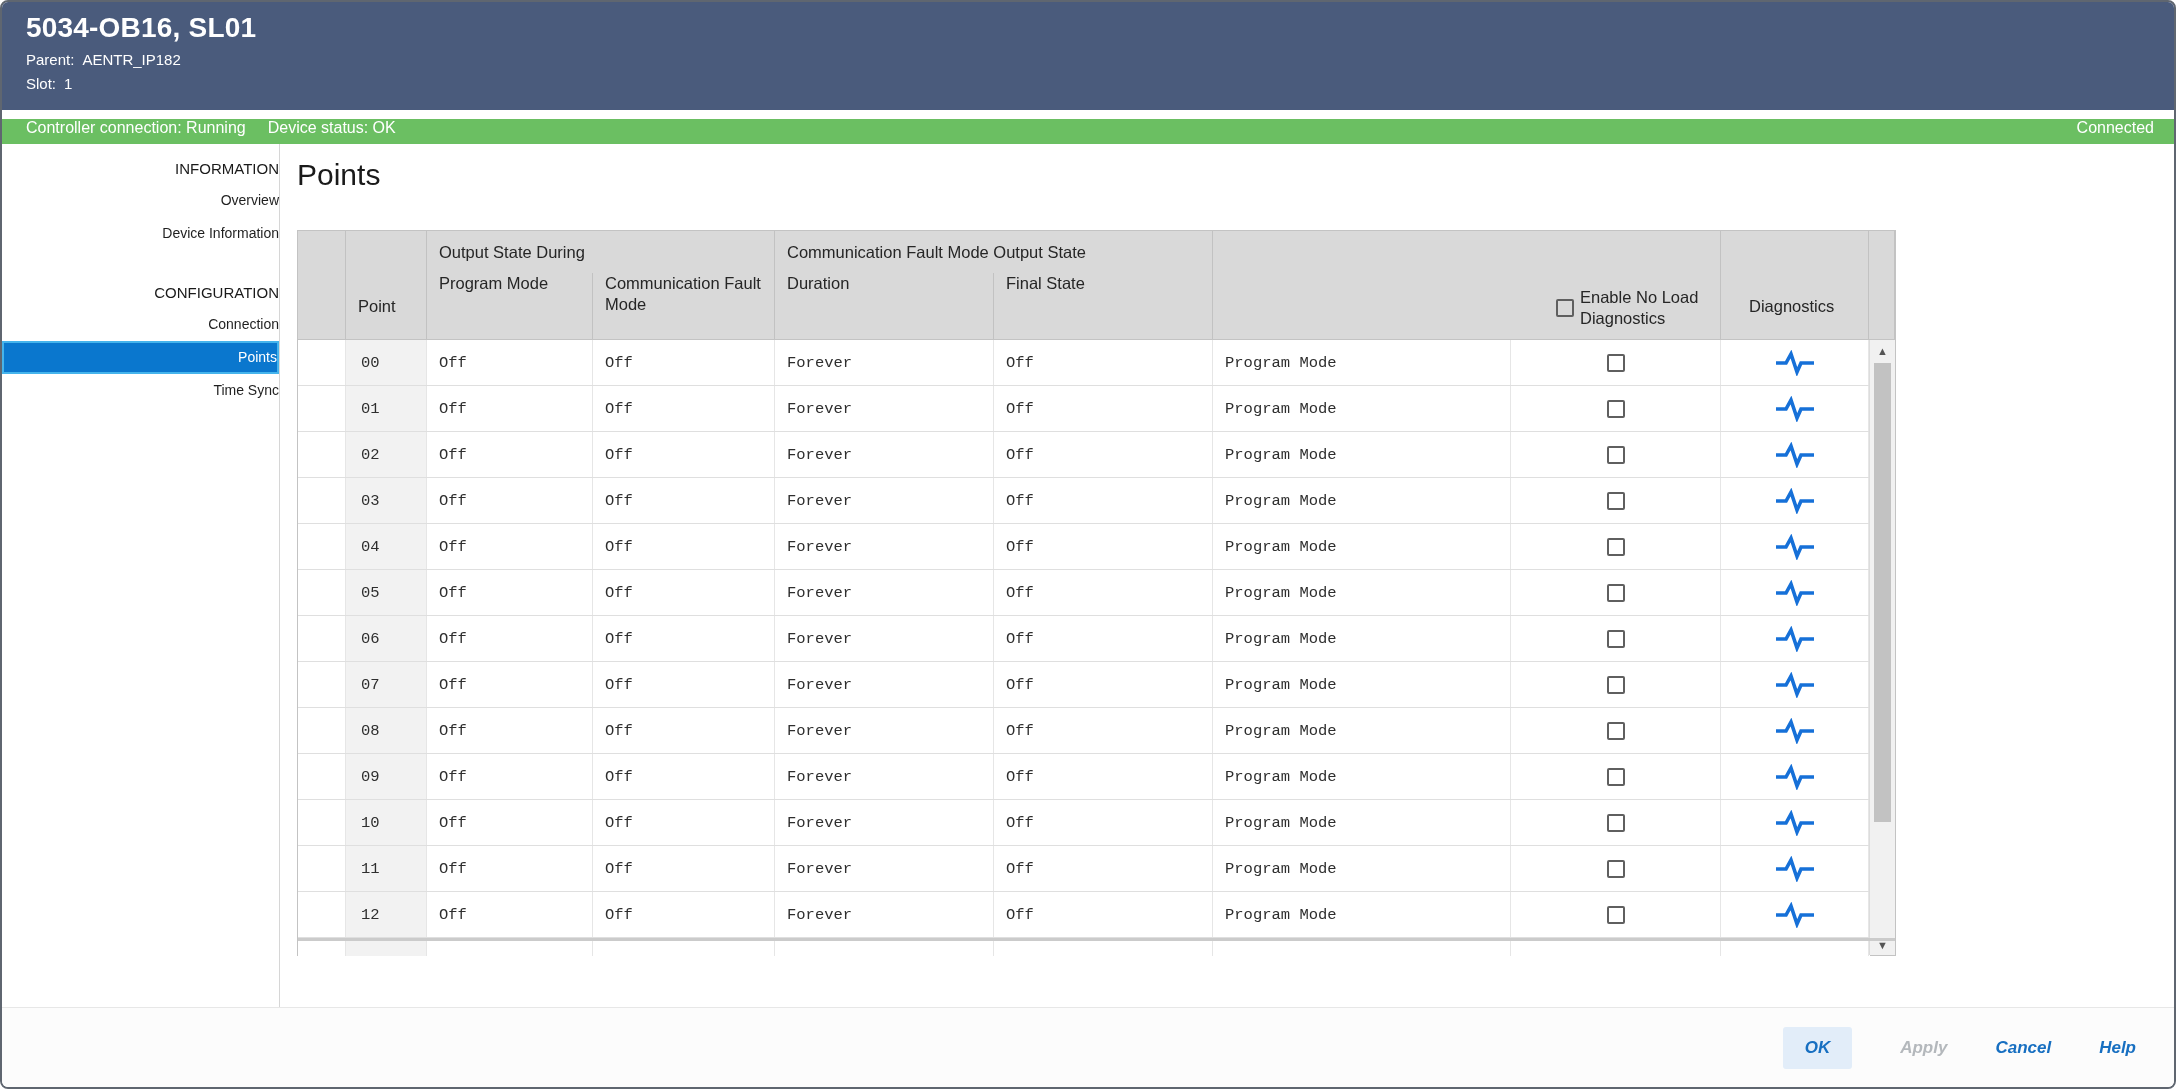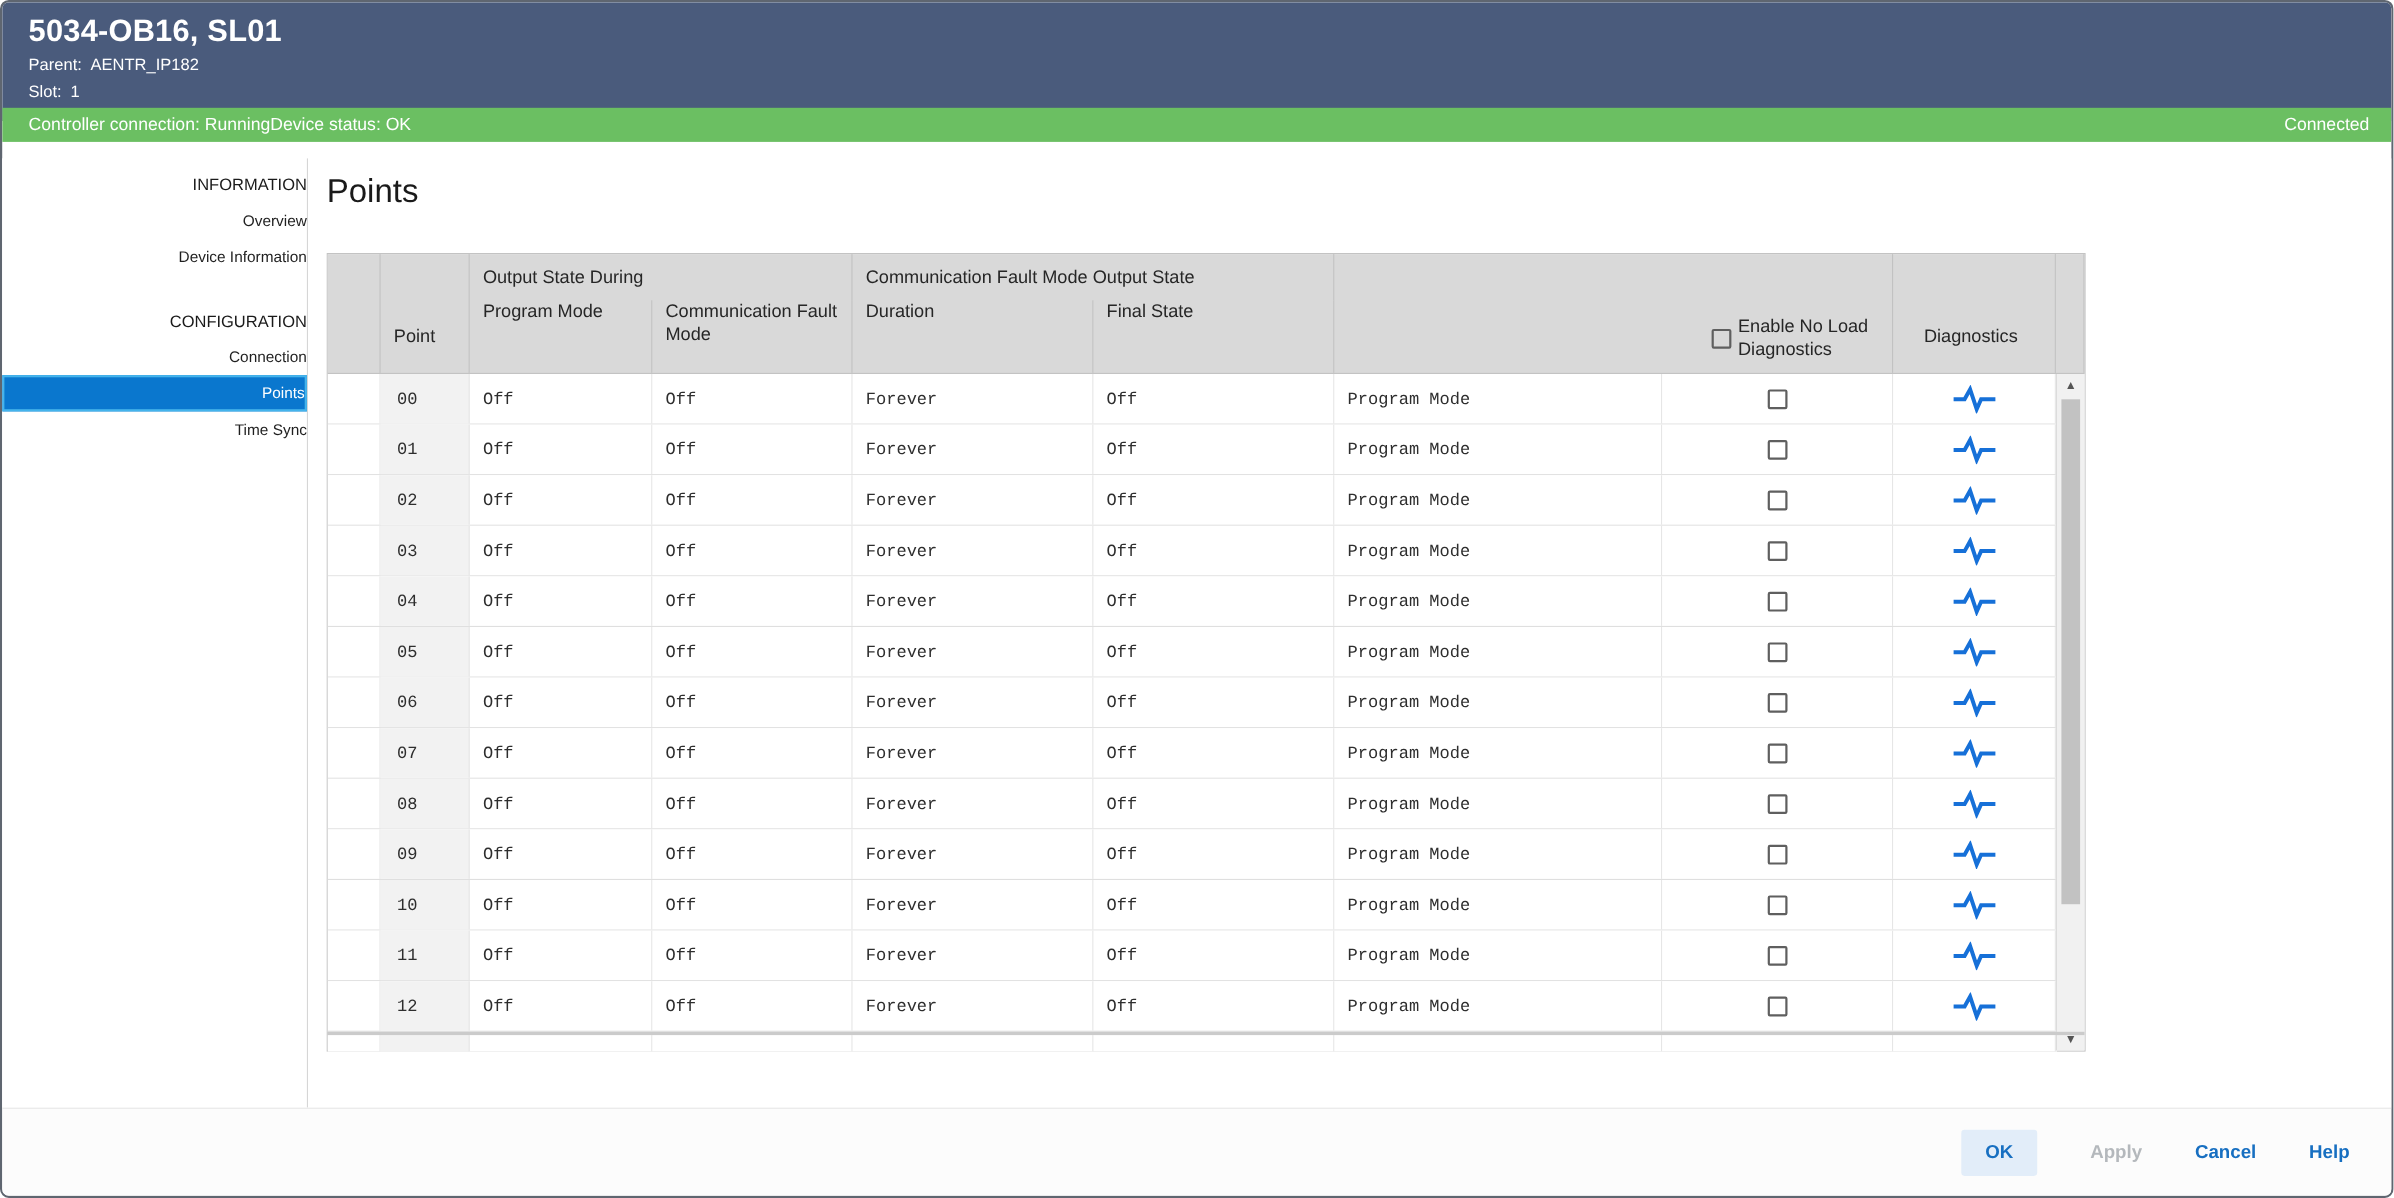--- a/index.html
+++ b/index.html
@@ -19,24 +19,24 @@
   .titlebar {
     position: absolute; top: 0; left: 0; right: 0; height: 108px;
     background: var(--titlebar-bg, #4a5b7c);
     color: #fff; padding: 10px 0 0 24px;
   }
   .titlebar .title { font-size: 28px; font-weight: bold; letter-spacing: .2px; }
   .titlebar .subline { font-size: 15px; margin-top: 7px; display: flex; gap: 8px; }
 
   
   .statusbar {
-    position: absolute; top: 96px; left: 0; right: 0; height: 31px;
+    position: absolute; top: 117px; left: 0; right: 0; height: 31px;
     background: var(--status-ok-green, #6bbf62);
     color: #fff; font-size: 16px;
-    display: flex; align-items: center; padding: 0 20px 0 24px;
+    display: flex; gap: 22px; padding: 0 20px 0 24px;
   }
   .statusbar .conn-state { margin-left: auto; }
 
   
   .app-body { position: absolute; top: 142px; left: 0; right: 0; bottom: 80px; background: #fff; }
 
   .sidebar {
     position: absolute; top: 0; bottom: 0; left: 0; width: 278px;
     border-right: 1px solid #d6d6d6; padding-top: 6px; background: #fff;
   }
@@ -136,21 +136,21 @@
   .vscroll .thumb {
     position: absolute; top: 23px; left: 4px; width: 17px; height: 459px;
     background: #c2c2c2; cursor: pointer;
   }
 
   
   .footer {
     position: absolute; left: 0; right: 0; bottom: 0; height: 80px;
     background: #fcfcfc; border-top: 1px solid #e7e7e7;
     display: flex; align-items: center; justify-content: flex-end;
-    gap: 48px; padding-right: 38px; font-size: 17px; font-weight: bold;
+    gap: 48px; padding-right: 38px; font-size: 17px; font-weight: bold; font-style: italic;
   }
   .btn { background: none; border: none; font: inherit; cursor: pointer; }
   .btn-ok {
     background: var(--ok-button-bg, #e2edf9); color: var(--link-blue, #176fc1);
     padding: 11px 22px; border-radius: 3px;
   }
   .btn-apply { color: var(--disabled-text, #b4b8bc); cursor: default; }
   .btn-cancel, .btn-help { color: var(--link-blue, #176fc1); }
 </style>
 </head>

